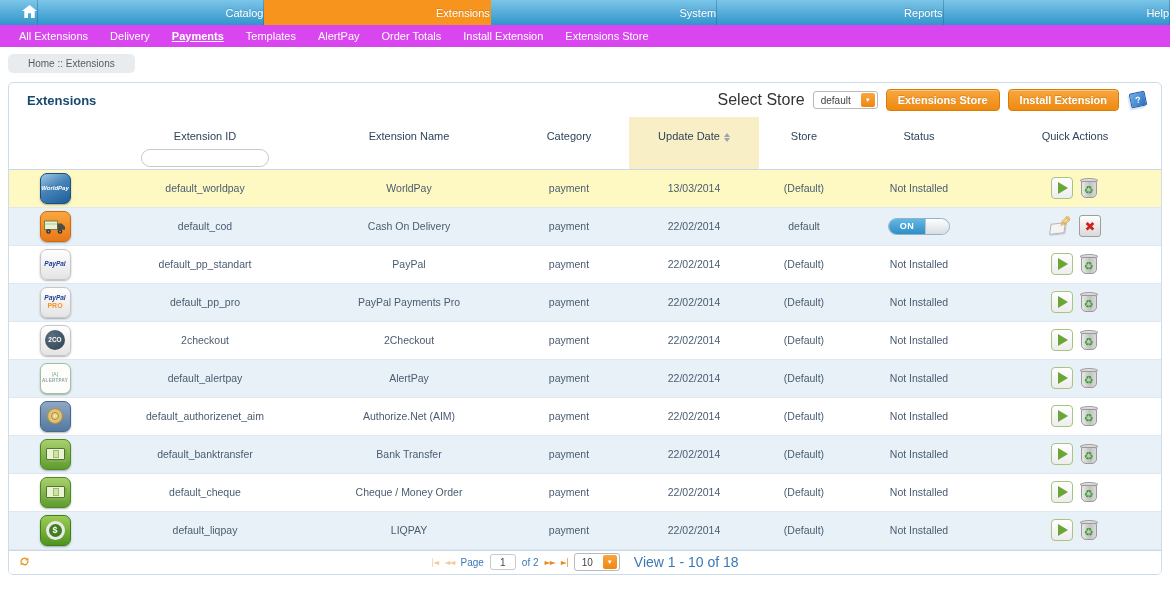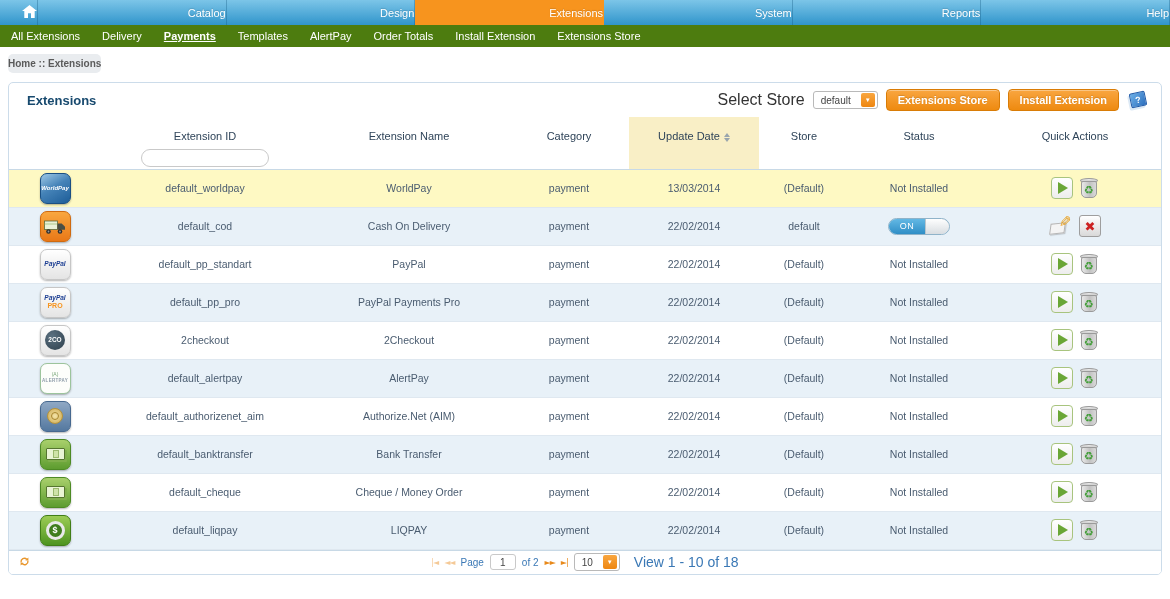--- a/index.html
+++ b/index.html
@@ -18,33 +18,33 @@
     background: linear-gradient(#7cc5e8, #3095cb);
     color: #fff; font-size: 11px; cursor: pointer;
     border-right: 1px solid rgba(20,90,130,0.35);
     text-shadow: 0 -1px 1px rgba(0,0,0,0.15);
   }
   .tab.home-tab { flex: 0 0 38px; }
   .tab.active { background: #f7941e; border-right: 1px solid #f7941e; }
 
   
   .subnav {
-    height: 22px; background: #4d7c0f; display: flex; align-items: center;
-    gap: 0;
+    height: 22px; background: #d946ef; display: flex; align-items: center;
+    padding-left: 8px; gap: 0;
   }
   .subnav .snitem {
     color: #fff; font-size: 11px; padding: 0 11px; cursor: pointer; white-space: nowrap;
   }
   .subnav .snitem.active { font-weight: bold; text-decoration: underline; }
 
   
   .crumbbar { padding: 7px 0 9px 8px; background: #fff; }
   .crumb {
     display: inline-block; background: #e9ecef; border-radius: 5px;
-    padding: 4px 0; font-size: 10px; color: #5a5a5a; font-weight: bold;
+    padding: 4px 20px; font-size: 10px; color: #5a5a5a;
   }
 
   
   .panel {
     margin: 0 8px; border: 1px solid #ccdcea; border-radius: 5px;
     background: #fff; overflow: hidden;
   }
   .panel-header {
     height: 34px; display: flex; align-items: center; justify-content: space-between;
     padding: 0 12px 0 18px;
@@ -135,21 +135,21 @@
     color:#fff; font-size:9px; font-weight:bold; display:flex; align-items:center; justify-content:center; }
 
   
   .toggle {
     width: 62px; height: 17px; border-radius: 9px; border: 1px solid #8fb3c9;
     margin: 0 auto; display: flex; overflow: hidden; cursor: pointer;
     box-shadow: inset 0 1px 2px rgba(0,0,0,0.2);
   }
   .toggle .on {
     flex: 0 0 36px; background: linear-gradient(#63b8e4,#2f8ec6); color: #fff;
-    font-size: 9px; font-weight: normal; display: flex; align-items: center; justify-content: center;
+    font-size: 9px; font-weight: bold; display: flex; align-items: center; justify-content: center;
     letter-spacing: 0.5px;
     text-align: right;
   }
   .toggle .knob {
     flex: 1; background: linear-gradient(#fefefe,#d8dde1); border-left: 1px solid #b9c5cd;
     border-radius: 0 9px 9px 0;
   }
 
   
   .qa-wrap { display: flex; align-items: center; justify-content: center; gap: 6px; }
@@ -201,23 +201,20 @@
 <div class="topnav">
   <div class="tab home-tab">
     <span>
       <svg width="15" height="13" viewBox="0 0 15 13">
           <path d="M7.5 0 L15 6 L12.7 6 L12.7 13 L9 13 L9 8.2 L6 8.2 L6 13 L2.3 13 L2.3 6 L0 6 Z" fill="#ffffff"></path>
         </svg>
     </span>
   </div>
   <div class="tab">
       <span>Catalog</span>
-    </div>
-  <div class="tab">
-      <span>Design</span>
     </div>
   <div class="tab active">
       <span>Extensions</span>
     </div>
   <div class="tab">
       <span>System</span>
     </div>
   <div class="tab">
       <span>Reports</span>
     </div>

